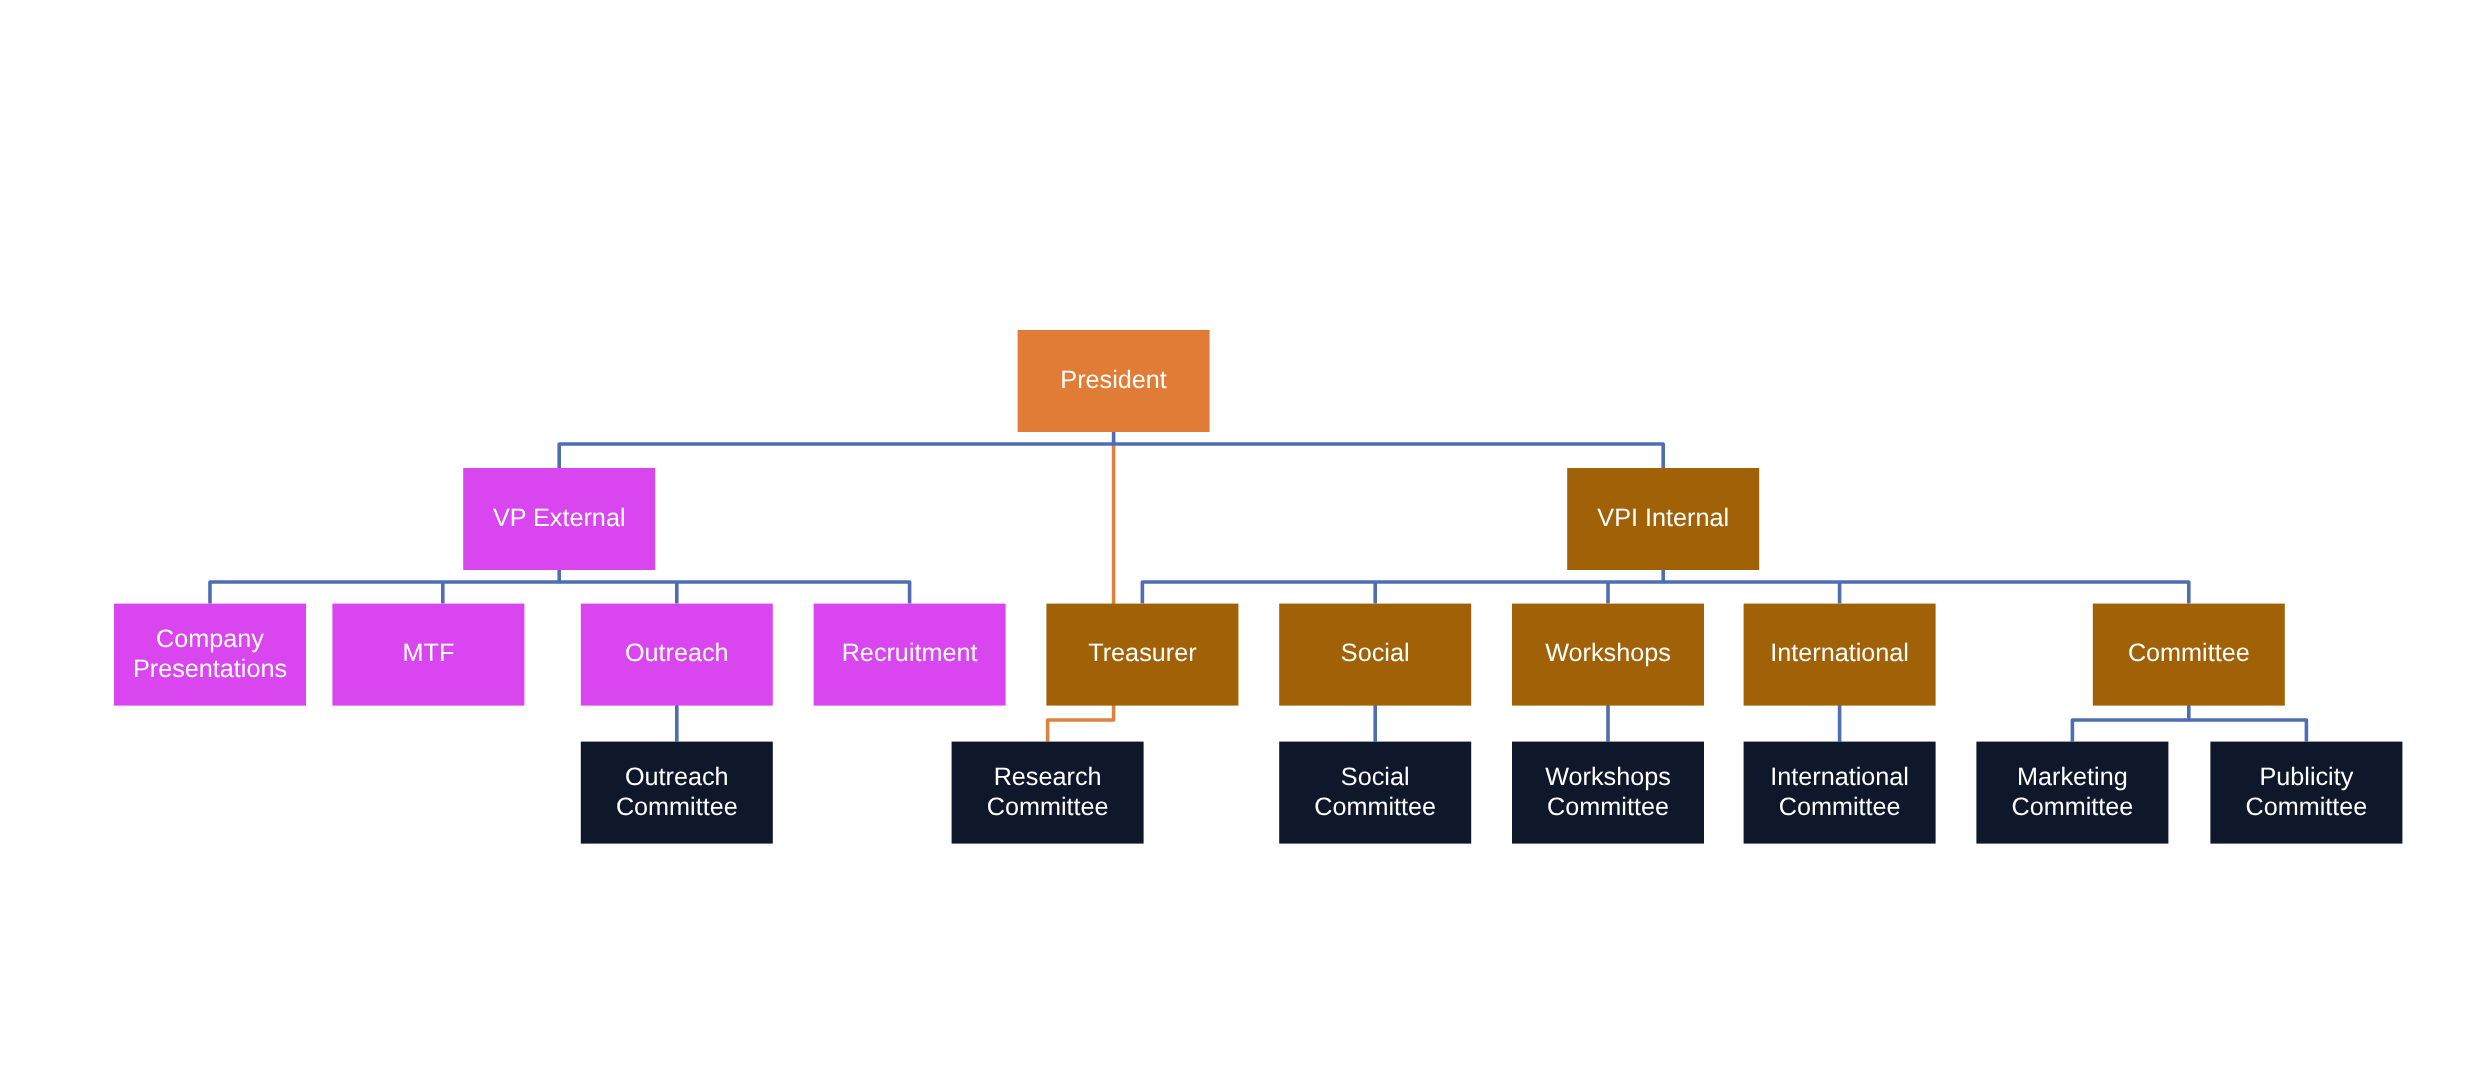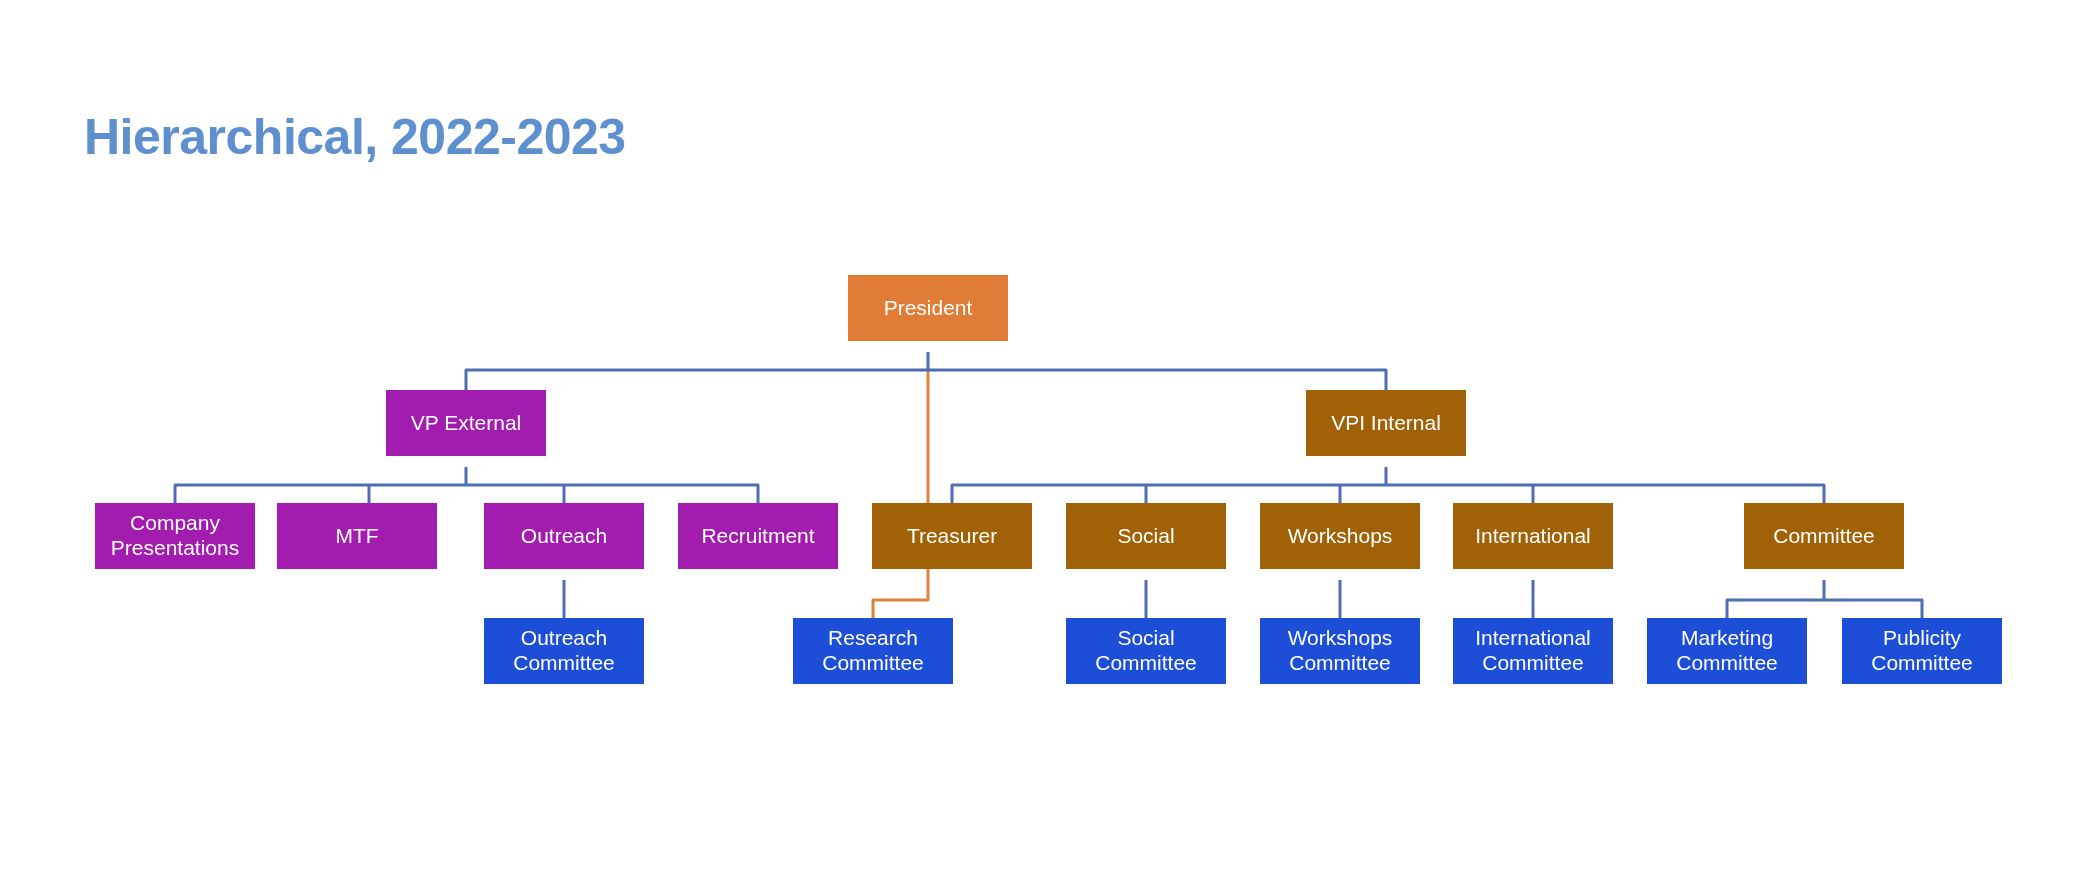--- a/index.html
+++ b/index.html
@@ -28,48 +28,47 @@
   svg.connectors {
     position: absolute;
     left: 0;
     top: 0;
     width: 2074px;
     height: 892px;
   }
   .node {
     position: absolute;
     width: 160px;
-    height: 66px;
+    height: 85px;
     box-sizing: border-box;
     display: flex;
     align-items: center;
     justify-content: center;
     text-align: center;
     color: #ffffff;
     font-size: 21px;
     line-height: 1.18;
     padding: 3px 8px;
   }
   .n-orange { background: #E07C35; }
-  .n-blue   { background: #a21caf; }
+  .n-blue   { background: #d946ef; }
   .n-green  { background: #a16207; }
-  .n-cyan   { background: #1d4ed8; }
+  .n-cyan   { background: #0f172a; }
 
   
   .r1 { top: 275px; }
   .r2 { top: 390px; }
   .r3 { top: 503px; }
   .r4 { top: 618px; }
 </style>
 </head>
 <body>
 
 <div class="canvas">
 
-  <div class="slide-title">Hierarchical, 2022-2023</div>
 
   <svg class="connectors" viewBox="0 0 2074 892" fill="none" stroke-linejoin="round">
 
     <path d="M928 368 L928 600 L873 600 L873 618" stroke="#DC833F" stroke-width="3"></path>
 
     <path d="M928 352 L928 371" stroke="#4E6DB2" stroke-width="3"></path>
     <path d="M466 390 L466 370 L1386 370 L1386 390" stroke="#4E6DB2" stroke-width="3"></path>
 
     <path d="M466 467 L466 486" stroke="#4E6DB2" stroke-width="3"></path>
     <path d="M175 503 L175 485 L758 485 L758 503" stroke="#4E6DB2" stroke-width="3"></path>

